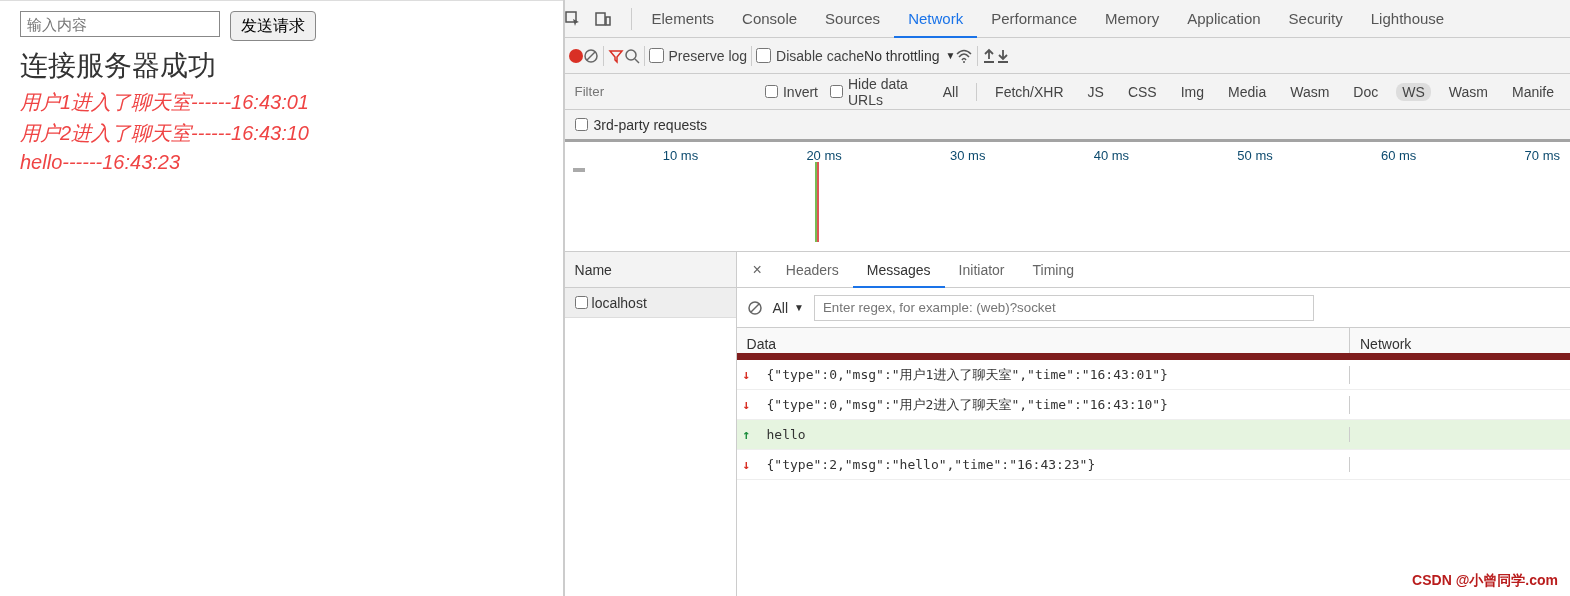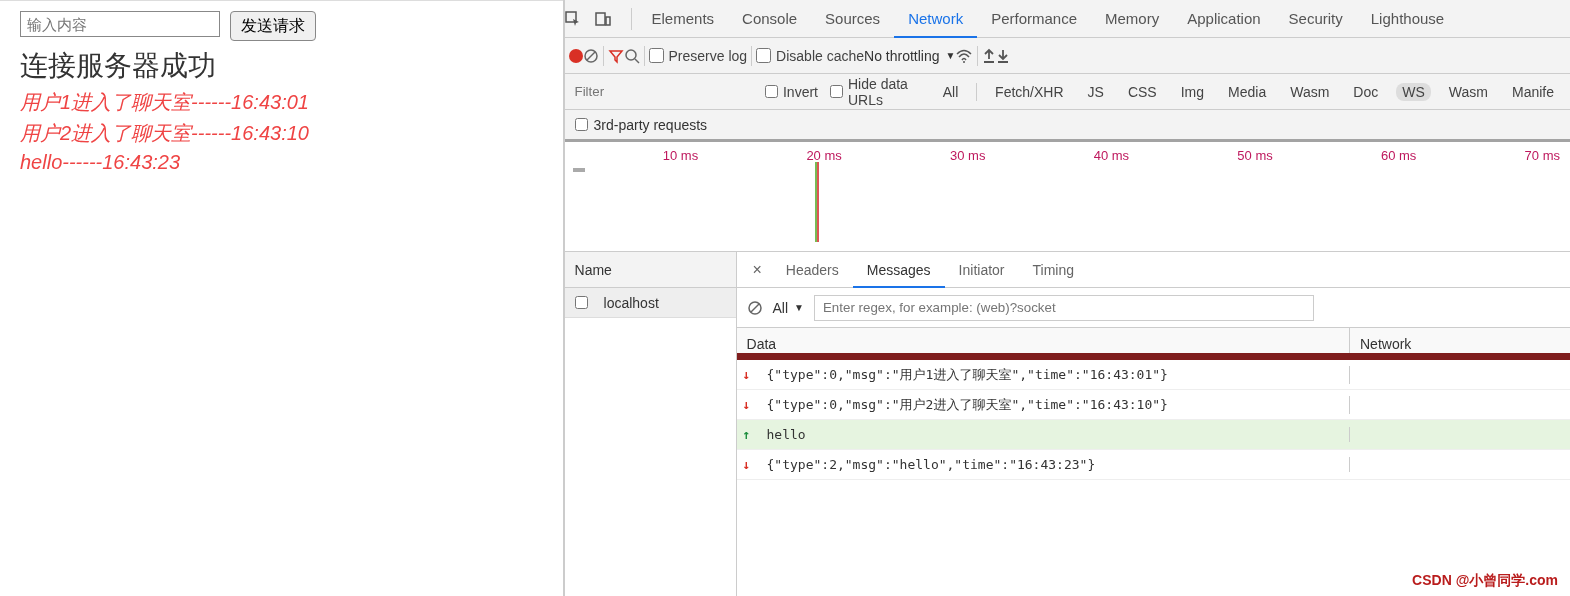--- a/index.html
+++ b/index.html
@@ -22,28 +22,28 @@
 .toolbar label { display: flex; align-items: center; gap: 5px; font-size: 14px; color: #444; }
 .toolbar input[type=checkbox] { width: 15px; height: 15px; }
 .filter-row { display: flex; align-items: center; height: 36px; border-bottom: 1px solid #ccc; padding: 0 10px; gap: 12px; background: #f3f3f3; font-size: 14px; color: #444; }
 .filter-row input.filter { border: none; background: transparent; width: 220px; height: 24px; outline: none; }
 .filter-row label { display: flex; align-items: center; gap: 5px; }
 .chip { padding: 1px 6px; cursor: pointer; color: #444; }
 .chip.active { background: #ddd; border-radius: 8px; }
 .fsep { width: 1px; height: 18px; background: #ccc; }
 .third { display: flex; align-items: center; height: 32px; border-bottom: 3px solid #a3a3a3; padding: 0 10px; background: #f3f3f3; gap: 6px; }
 .timeline { height: 110px; border-bottom: 1px solid #ccc; display: flex; padding: 6px 0 0 0; }
-.tcol { flex: 1; text-align: right; padding-right: 10px; font-size: 13px; color: #be185d; position: relative; }
+.tcol { flex: 1; text-align: right; padding-right: 10px; font-size: 13px; color: #0c4a6e; position: relative; }
 .tmark { position: absolute; left: 250px; top: 20px; width: 2px; height: 80px; background: #7b5; }
 .tmark2 { position: absolute; left: 252px; top: 20px; width: 2px; height: 80px; background: #d55; }
 .mini { position: absolute; left: 8px; top: 26px; width: 12px; height: 4px; background: #aaa; }
 .bottom { flex: 1; display: flex; }
 .name-col { width: 172px; border-right: 1px solid #ccc; }
 .name-hdr { height: 36px; line-height: 36px; padding: 0 10px; border-bottom: 1px solid #ccc; font-weight: 500; background: #f3f3f3; }
-.name-item { display: flex; align-items: center; height: 30px; padding: 0 10px; gap: 16px; background: #eee; border-bottom: 1px solid #ddd; cursor: pointer; }
+.name-item { display: flex; align-items: center; height: 30px; padding: 0 10px; gap: 4px; background: #eee; border-bottom: 1px solid #ddd; cursor: pointer; }
 .detail { flex: 1; display: flex; flex-direction: column; }
 .dtabs { display: flex; align-items: center; height: 36px; border-bottom: 1px solid #ccc; padding-left: 6px; }
 .dclose { padding: 0 10px; color: #666; cursor: pointer; font-size: 16px; }
 .dtab { padding: 0 14px; height: 36px; line-height: 36px; color: #666; cursor: pointer; }
 .dtab.active { color: #333; border-bottom: 2px solid #1a73e8; }
 .msgbar { display: flex; align-items: center; height: 40px; border-bottom: 1px solid #ccc; padding: 0 10px; gap: 10px; }
 .msgbar input { flex: 0 0 500px; height: 26px; border: 1px solid #ccc; padding: 0 8px; }
 .msg-table { flex: 1; }
 .thdr { display: flex; height: 32px; line-height: 32px; border-bottom: 7px solid #7f1d1d; font-weight: 500; background: #f9f9f9; }
 .cdata { flex: 1; padding: 0 10px; border-right: 1px solid #ccc; }

